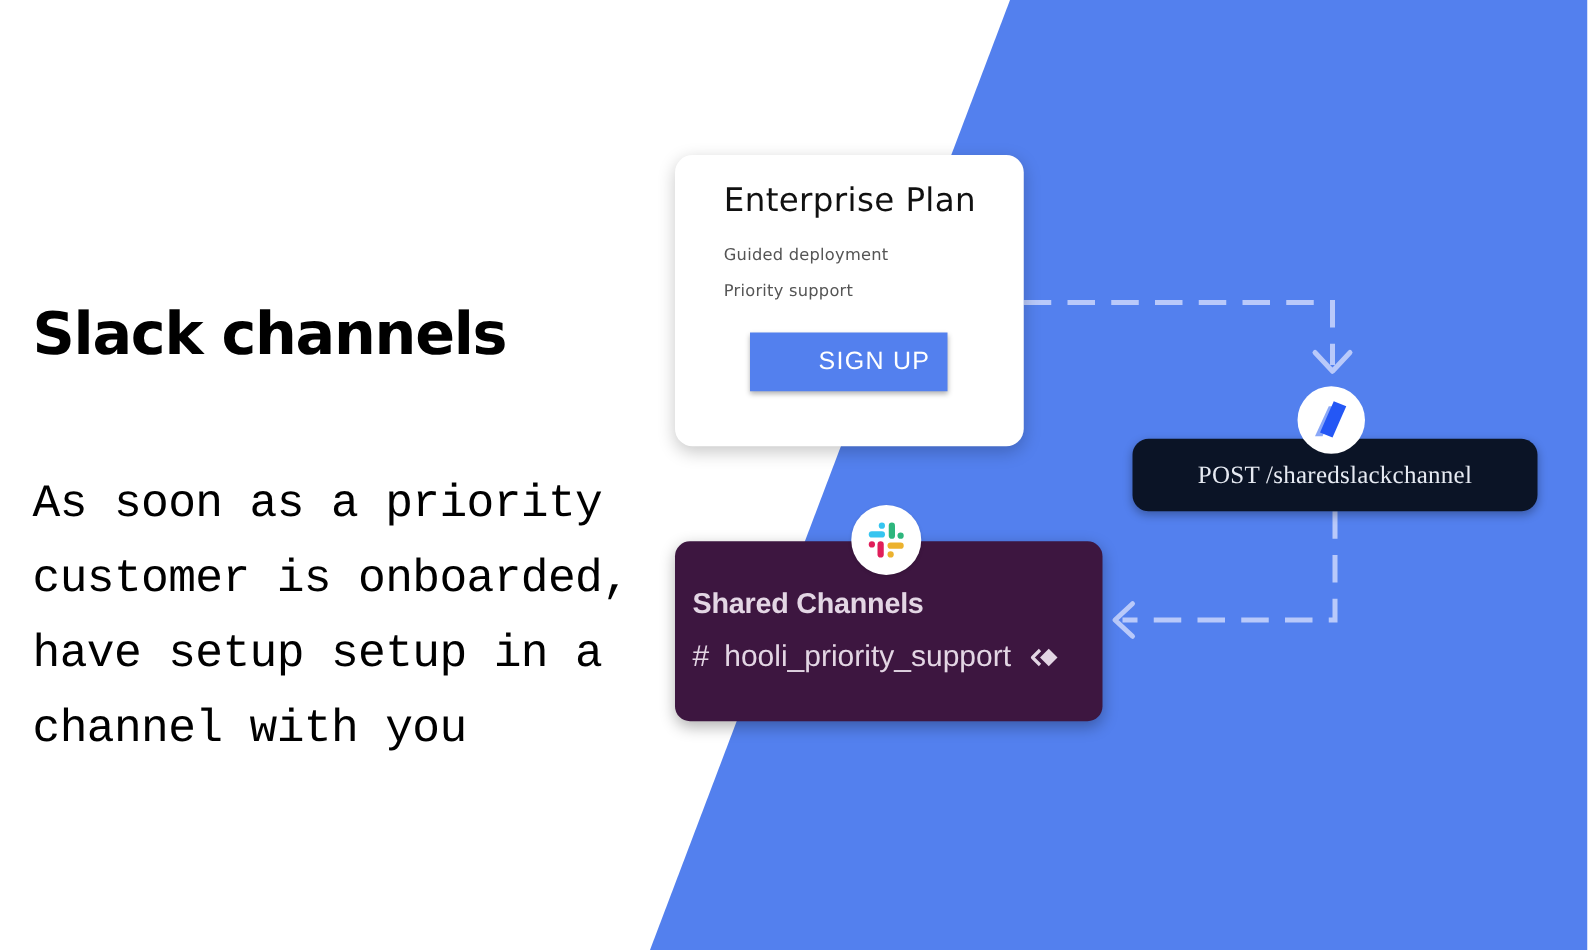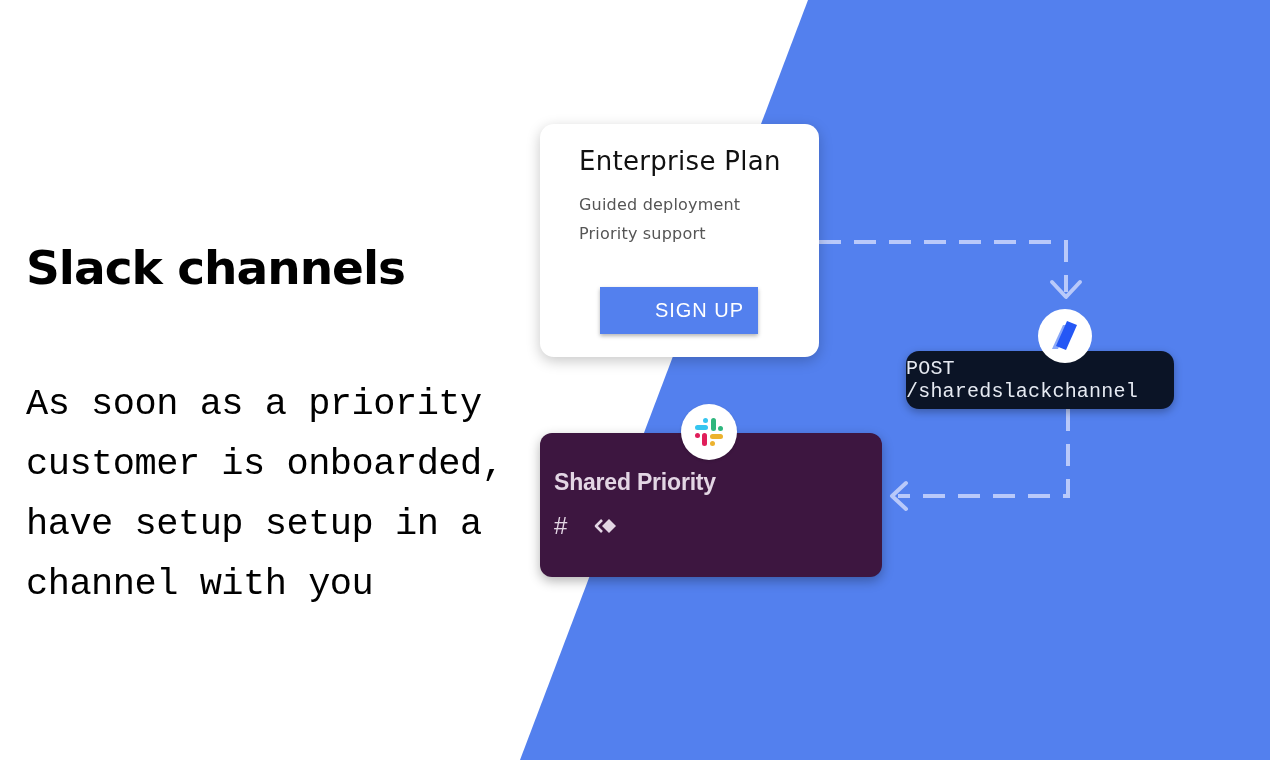--- a/index.html
+++ b/index.html
@@ -26,35 +26,35 @@
     .plan-card {
       position: absolute; left: 540px; top: 124px; width: 279px; height: 233px;
       background: #fff; border-radius: 14px;
       box-shadow: 0 4px 14px rgba(0,0,0,0.22);
       box-sizing: border-box; padding: 22px 0 0 39px;
     }
     .plan-title {
       font-size: 26px; color: #111; letter-spacing: 0.3px; margin: 0 0 14px 0;
     }
     .plan-feature {
-      font-size: 16px; color: #555; line-height: 29px; letter-spacing: 0.2px;
+      font-size: 13px; color: #555; line-height: 29px; letter-spacing: 0.2px;
     }
     .signup-btn {
-      position: absolute; left: 60px; top: 163px; width: 158px; height: 47px;
+      position: absolute; left: 60px; top: 142px; width: 158px; height: 47px;
       background: #5380ee; color: #fff; border: none;
       font-family: "Liberation Sans", sans-serif; font-size: 20px; letter-spacing: 1px;
       box-shadow: 0 2px 4px rgba(0,0,0,0.3); cursor: pointer; padding-left: 47px;
     }
     .connector { position: absolute; left: 0; top: 0; width: 1270px; height: 760px; pointer-events: none; }
     .api-pill {
-      position: absolute; left: 906px; top: 351px; width: 268px; height: 58px;
+      position: absolute; left: 906px; top: 351px; width: 324px; height: 58px;
       background: #0b1426; border-radius: 13px;
       box-shadow: 0 3px 8px rgba(0,0,0,0.3);
       display: flex; align-items: center; justify-content: center;
-      color: #e6eaf2; font-family: Liberation Mono, monospace; font-size: 20px;
+      color: #e6eaf2; font-family: Liberation Serif, serif; font-size: 20px;
       letter-spacing: 0.2px; padding-top: 0px; box-sizing: border-box;
     }
     .api-icon {
       position: absolute; left: 1038px; top: 309px; width: 54px; height: 54px;
       border-radius: 50%; background: #fff; display: flex; align-items: center; justify-content: center;
     }
     .slack-card {
       position: absolute; left: 540px; top: 433px; width: 342px; height: 144px;
       background: #3d1640; border-radius: 12px;
       box-shadow: 0 4px 12px rgba(0,0,0,0.3);
@@ -117,23 +117,24 @@
   <span>POST /sharedslackchannel</span>
 </div>
 <div class="api-icon">
   <svg width="34" height="34" viewBox="0 0 34 34">
     <polygon points="11,4 17,4 6,28 0,28" fill="#8aa8f8" transform="translate(4,2)"></polygon>
     <polygon points="16,2 26,6 15,31 5,27" fill="#2457f5" transform="translate(3,0)"></polygon>
   </svg>
 </div>
 
 <div class="slack-card">
-  <div class="slack-heading">Shared Priority</div>
+  <div class="slack-heading">Shared Channels</div>
   <div class="channel-row">
     <span class="channel-hash">#</span>
+    <span>hooli_priority_support</span>
     <span class="shared-icon">
       <svg width="24" height="16" viewBox="0 0 24 16">
         <path d="M9,2 L3,8 L9,14" fill="none" stroke="#e3d6e4" stroke-width="2.6" stroke-linejoin="round"></path>
         <polygon points="16,1 23,8 16,15 9,8" fill="#e3d6e4"></polygon>
       </svg>
     </span>
   </div>
 </div>
 <div class="slack-logo">
   <svg width="34" height="34" viewBox="0 0 34 34">

